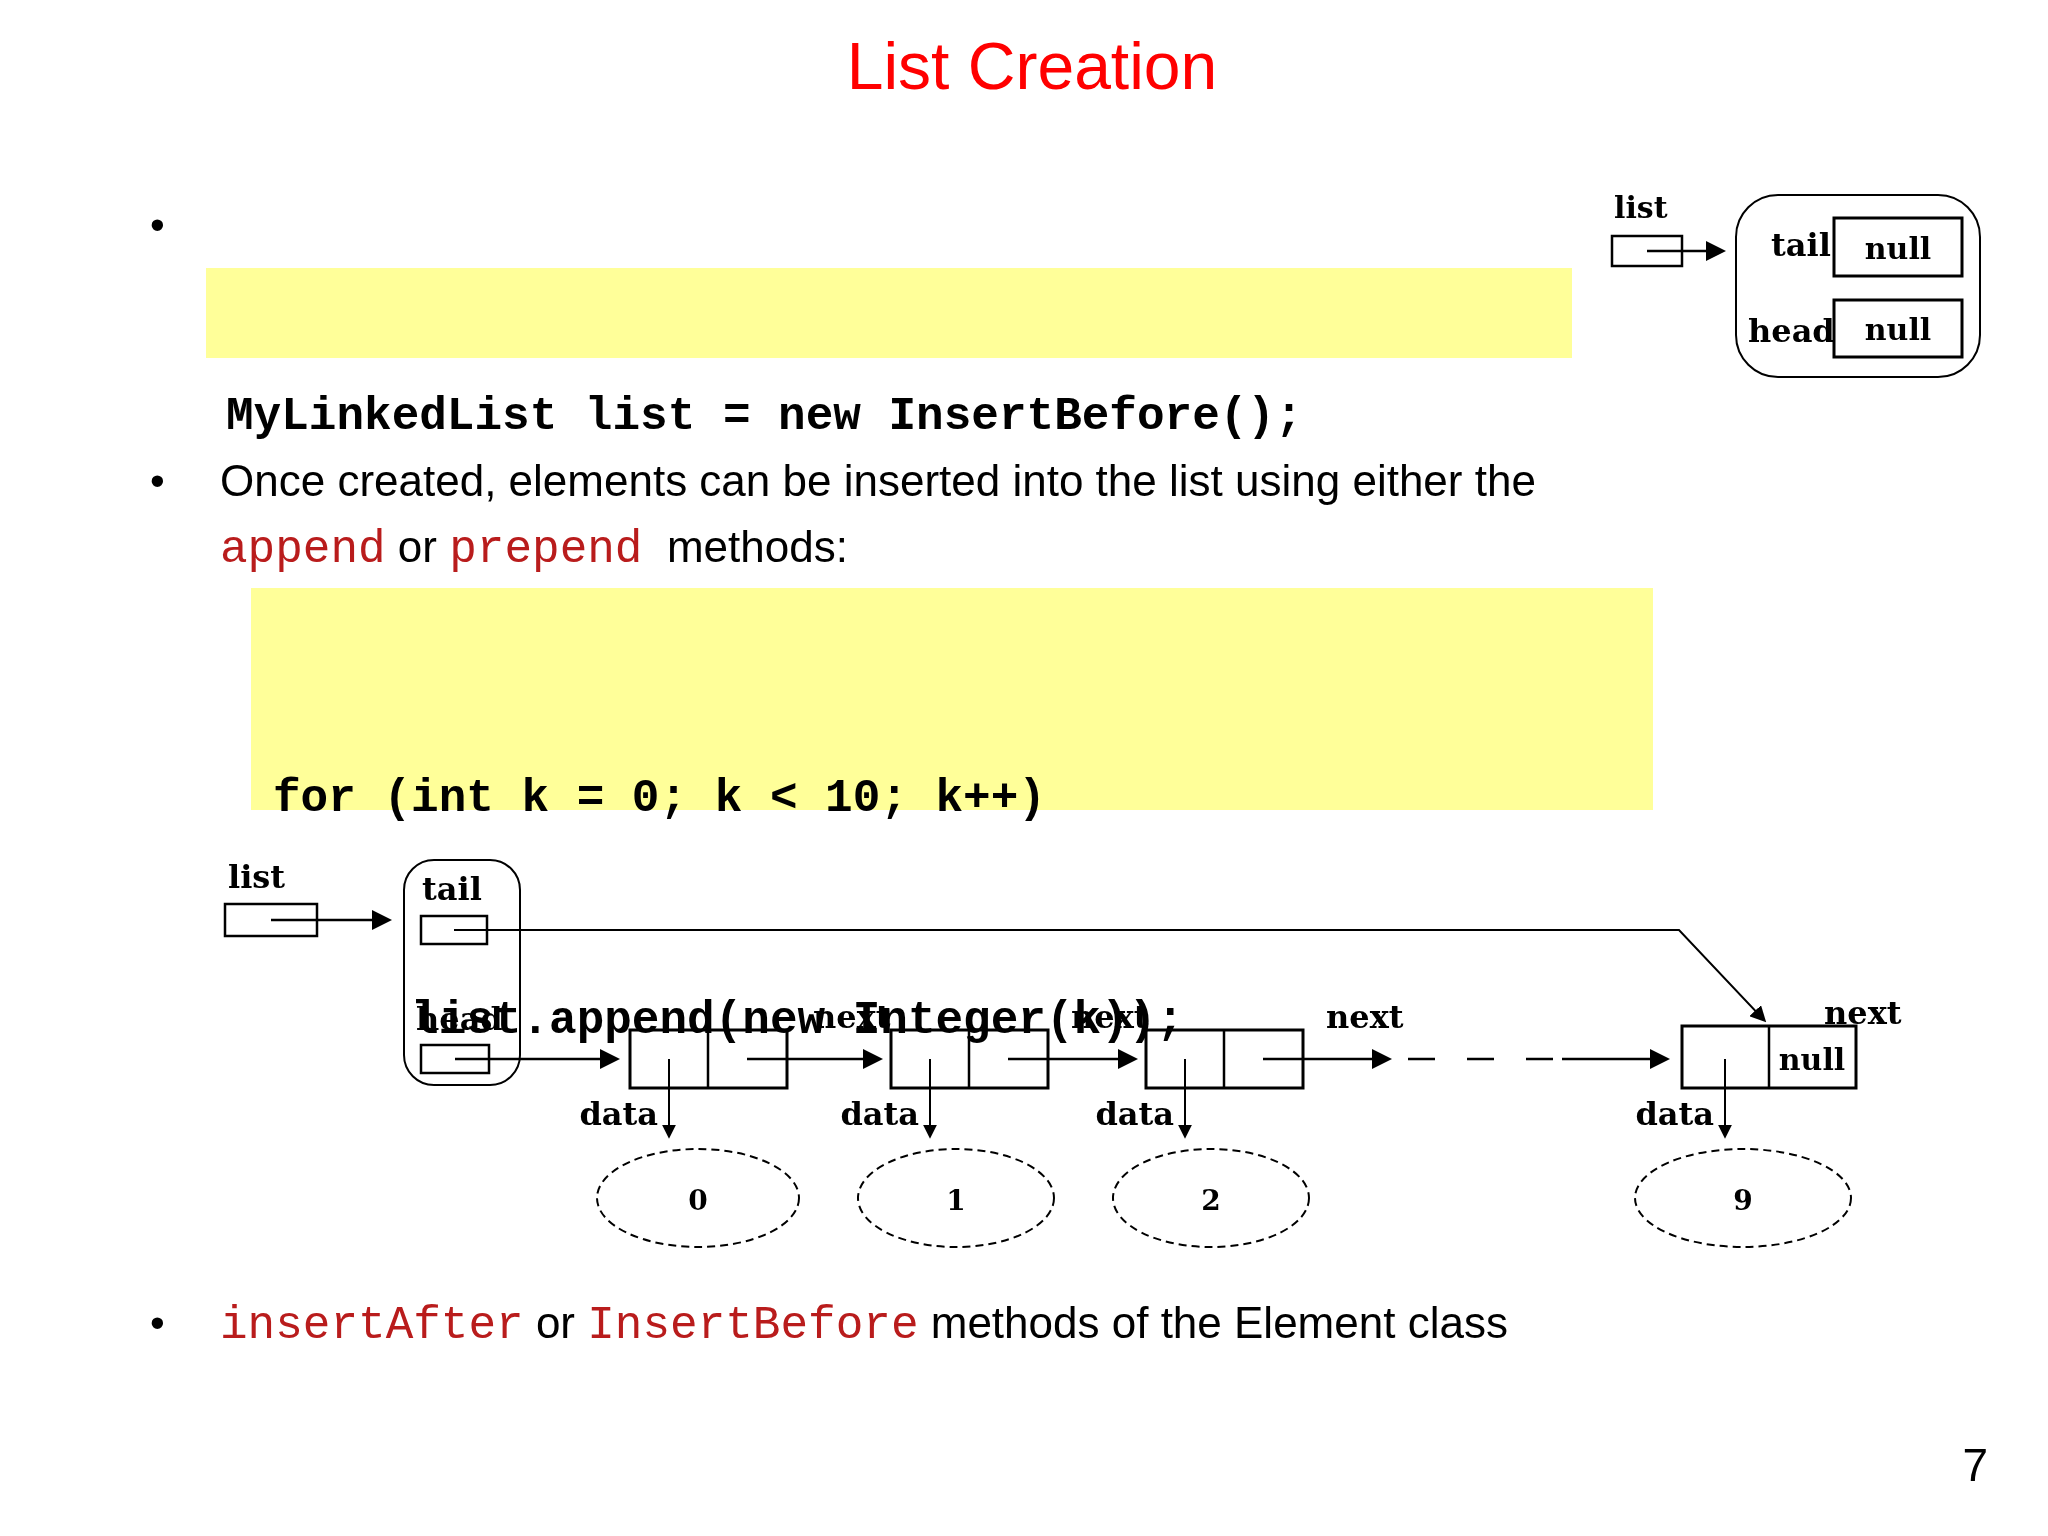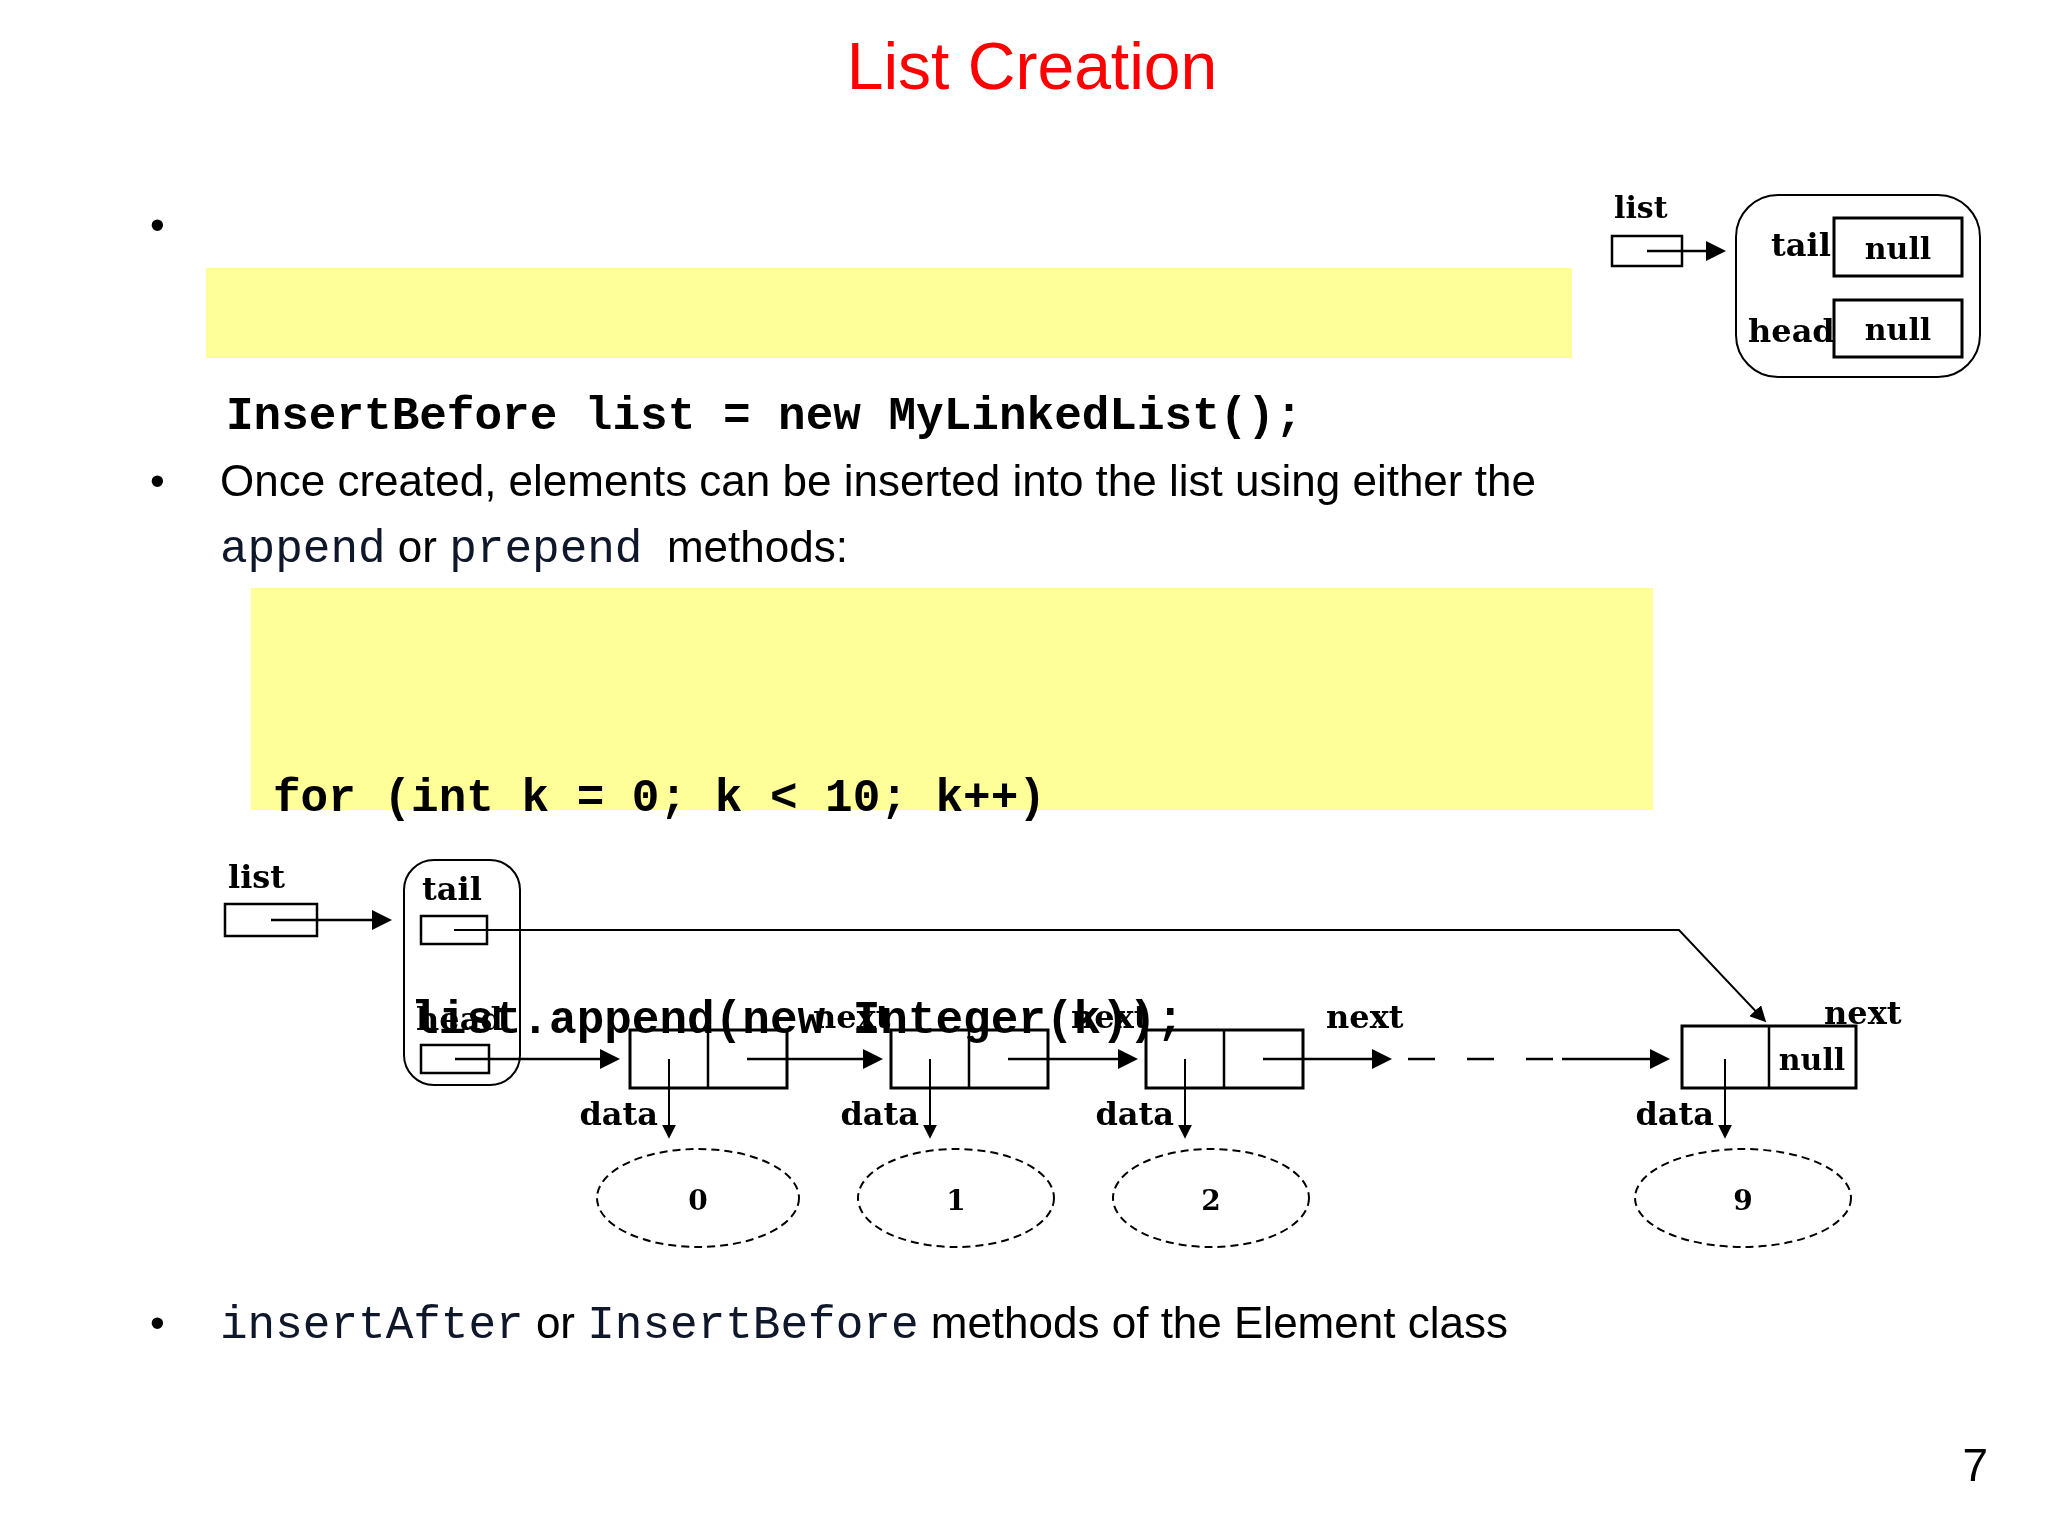--- a/index.html
+++ b/index.html
@@ -15,21 +15,21 @@
 
   .title {
     position:absolute; top:28px; left:0; width:100%;
     text-align:center; font-size:66px; font-weight:400;
     color:#FF0000; letter-spacing:0px;
   }
 
   .bullet { position:absolute; display:flex; font-size:44px; line-height:66px; }
   .dot { width:76px; padding-left:6px; font-size:42px; }
   .btext .bline { white-space:pre; }
-  .mono { font-family:"Liberation Mono", monospace; font-size:46px; color:#0f172a; }
+  .mono { font-family:"Liberation Mono", monospace; font-size:46px; color:#b91c1c; }
 
   .code {
     position:absolute; background:#FFFF99;
     font-family:"Liberation Mono", monospace; font-weight:bold;
     font-size:46px; color:#000; white-space:pre;
   }
   .code1 { left:190px; top:268px; width:1366px; height:90px; padding:19px 0 0 20px; }
   .code2 { left:235px; top:588px; width:1402px; height:222px; padding:26px 0 0 22px; line-height:74px; }
 
   svg text {
@@ -51,21 +51,21 @@
 
 <div class="slide">
 
   <div class="title">List Creation</div>
 
   <div class="bullet" style="top:192px; left:128px;">
     <span class="dot">•</span>
   </div>
 
   <div class="code code1">
-    <div>InsertBefore list = new MyLinkedList();</div>
+    <div>MyLinkedList list = new InsertBefore();</div>
   </div>
 
   <svg class="diagram d1" width="440" height="220" viewBox="0 0 440 220">
     <defs>
       <marker id="ah1" viewBox="0 0 10 10" refX="8" refY="5" markerWidth="8" markerHeight="8" orient="auto">
         <path d="M0,0 L10,5 L0,10 z" fill="#000"></path>
       </marker>
     </defs>
     <text x="18" y="48" font-size="30">list</text>
     <rect x="16" y="66" width="70" height="30" fill="none" stroke="#000" stroke-width="2.5"></rect>

